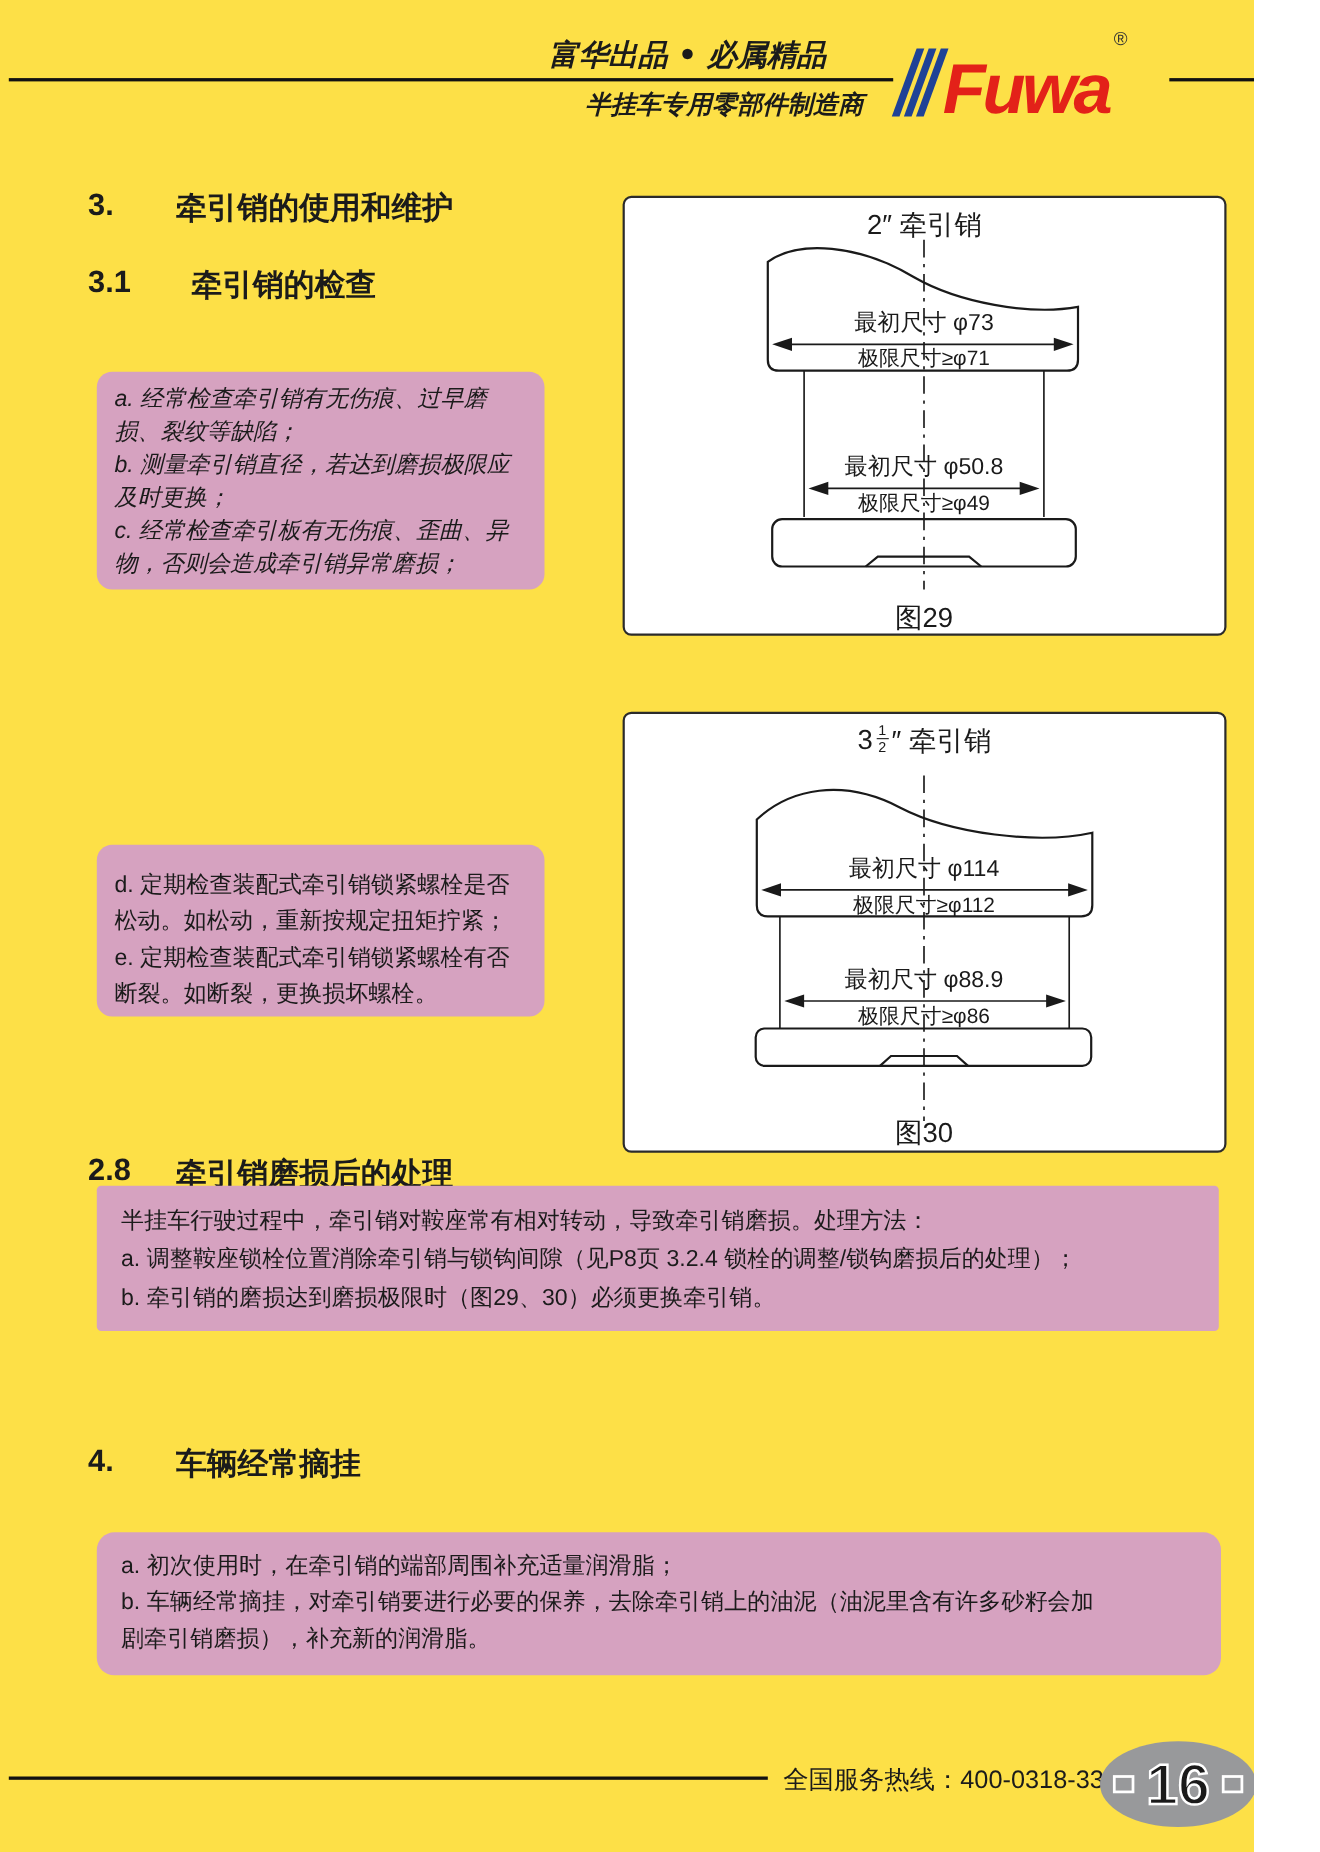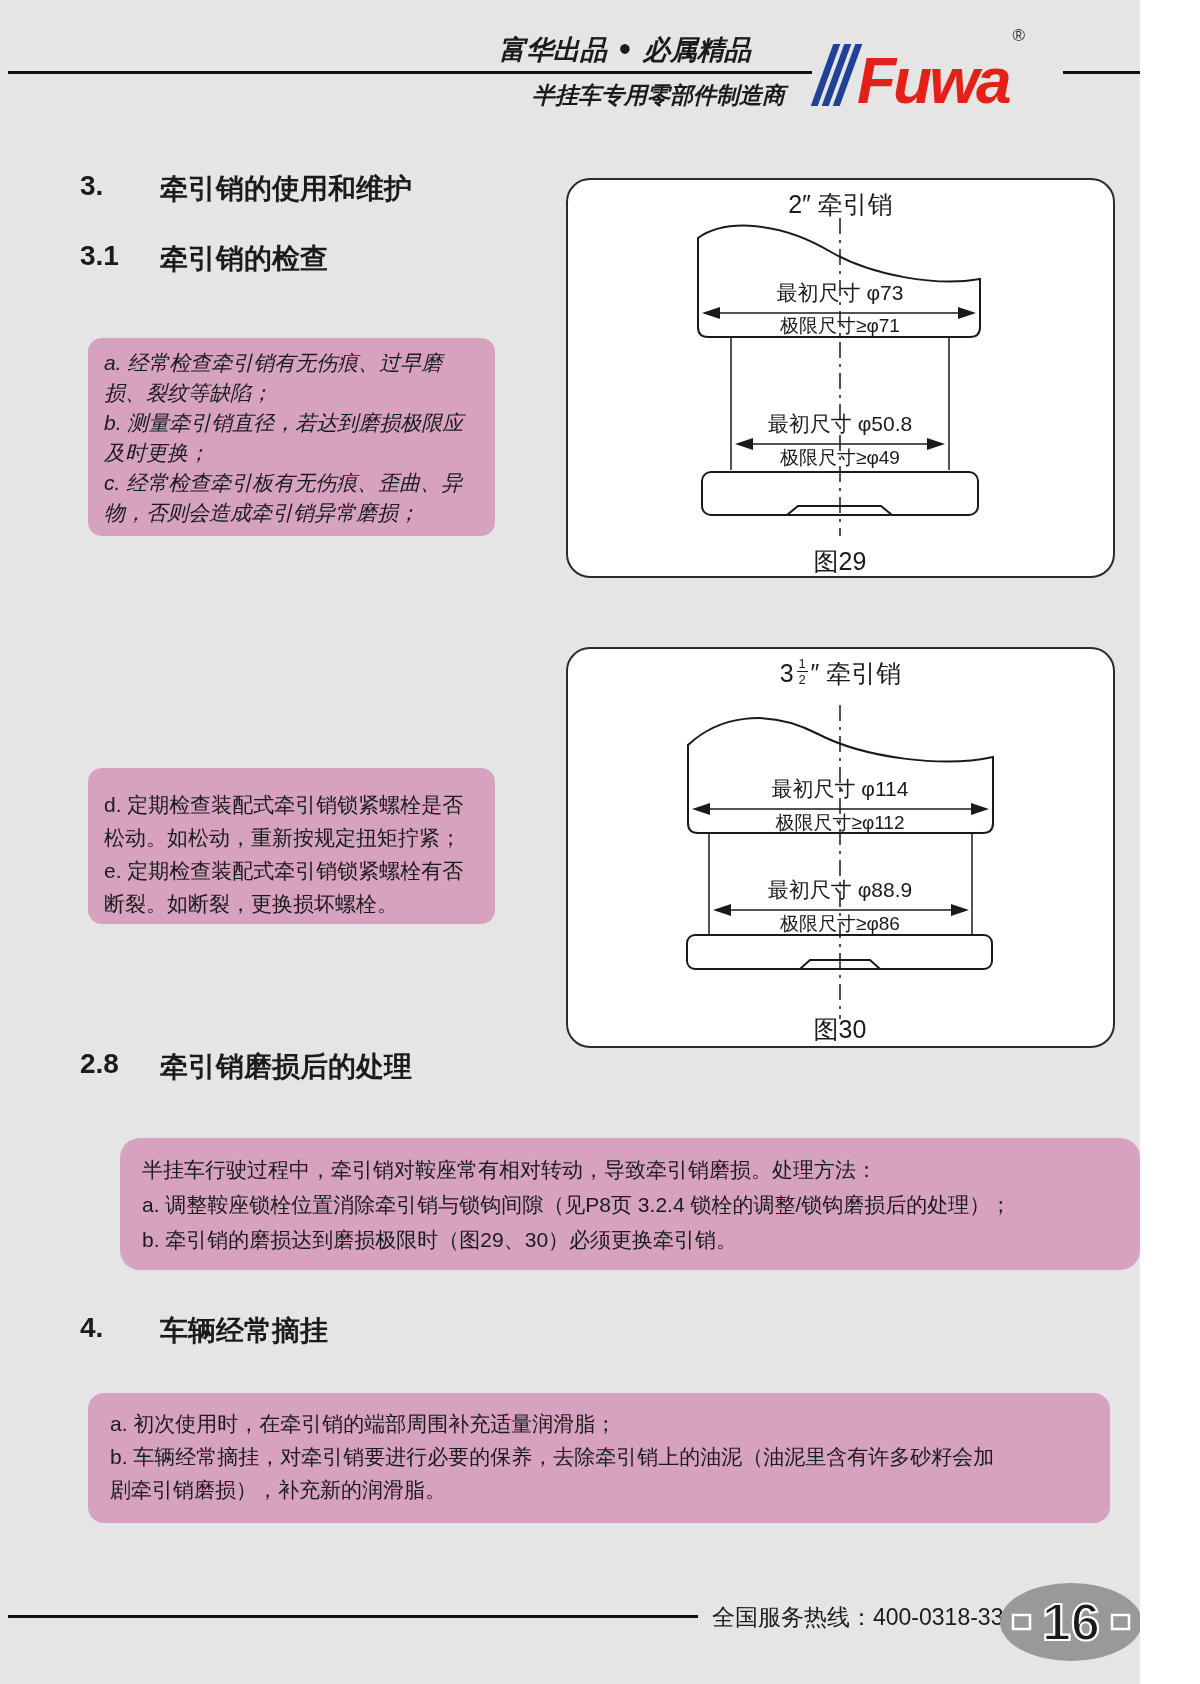--- a/index.html
+++ b/index.html
@@ -1,47 +1,47 @@
 <!DOCTYPE html>
 <html><head>
 <meta charset="utf-8">
 <style>
   html,body{margin:0;padding:0;background:#ffffff;}
   body{font-family:"Liberation Sans", sans-serif; color:#1b1b1b;}
-  .page{position:relative;width:1140px;height:1684px;background:#e5e5e5;overflow:hidden;}
+  .page{position:relative;width:1140px;height:1684px;background:#fde047;overflow:hidden;}
 
   
   .tagline1{position:absolute;left:455px;top:32px;width:340px;text-align:center;
             font-family:"DejaVu Serif", serif;font-weight:bold;font-style:italic;font-size:27px;}
   .tagline2{position:absolute;left:445px;top:80px;width:340px;text-align:right;
             font-family:"DejaVu Serif", serif;font-weight:bold;font-style:italic;font-size:23px;}
   .hline{position:absolute;height:3px;background:#111;}
   .hline.left{left:8px;top:71px;width:804px;}
   .hline.right{left:1063px;top:71px;width:129px;}
   .logo{position:absolute;left:822px;top:26px;height:86px;display:flex;align-items:flex-end;}
   .logo .stripes{display:flex;gap:4px;margin-right:6px;margin-bottom:6px;}
   .logo .stripe{width:7px;height:62px;transform:skewX(-20deg);}
   .logo .word{font-size:64px;font-weight:bold;font-style:italic;letter-spacing:-3px;line-height:0.95;}
   .logo .reg{font-size:17px;color:#333;font-style:normal;align-self:flex-start;margin-left:4px;}
 
   
   .heading{position:absolute;left:80px;display:flex;font-weight:bold;font-size:28px;}
   .heading .num{width:80px;}
-  .h3{top:170px;} .h31{top:240px;} .h32{top:1048px;} .h4{top:1312px;}
+  .h3{top:170px;} .h31{top:240px;gap:14px;} .h32{top:1048px;} .h4{top:1312px;}
 
   
   .pinkbox{position:absolute;background:#d6a2c0;border-radius:14px;color:#1b1b1b;
            font-size:21px;white-space:pre-line;box-sizing:border-box;}
   .box1{left:88px;top:338px;width:407px;height:198px;padding:10px 16px;line-height:30px;font-style:italic;}
   .box2{left:88px;top:768px;width:407px;height:156px;padding:20px 16px;line-height:33px;}
-  .box3{left:88px;top:1138px;width:1020px;height:132px;padding:14px 22px;line-height:35px;border-radius:20px;margin-left:32px;}
+  .box3{left:88px;top:1078px;width:1020px;height:132px;padding:14px 22px;line-height:35px;border-radius:4px;}
   .box4{left:88px;top:1393px;width:1022px;height:130px;padding:14px 22px;line-height:33px;border-radius:16px;}
 
   
-  .diagram{position:absolute;left:566px;width:549px;border:2px solid #2b2b2b;border-radius:24px;
+  .diagram{position:absolute;left:566px;width:549px;border:2px solid #2b2b2b;border-radius:8px;
            box-sizing:border-box;background:#fff;}
   .diag1{top:178px;height:400px;}
   .diag2{top:647px;height:401px;}
   .diagram .title{position:absolute;top:8px;left:0;width:100%;text-align:center;font-size:25px;
                   display:flex;justify-content:center;align-items:center;gap:2px;}
   .diagram svg{position:absolute;left:0;top:0;}
   .frac{display:inline-flex;flex-direction:column;align-items:center;line-height:1;font-size:13px;
         margin:0 1px;transform:translateY(-2px);}
   .frac .bar{width:11px;height:1.5px;background:#1b1b1b;margin:1px 0;}
 

